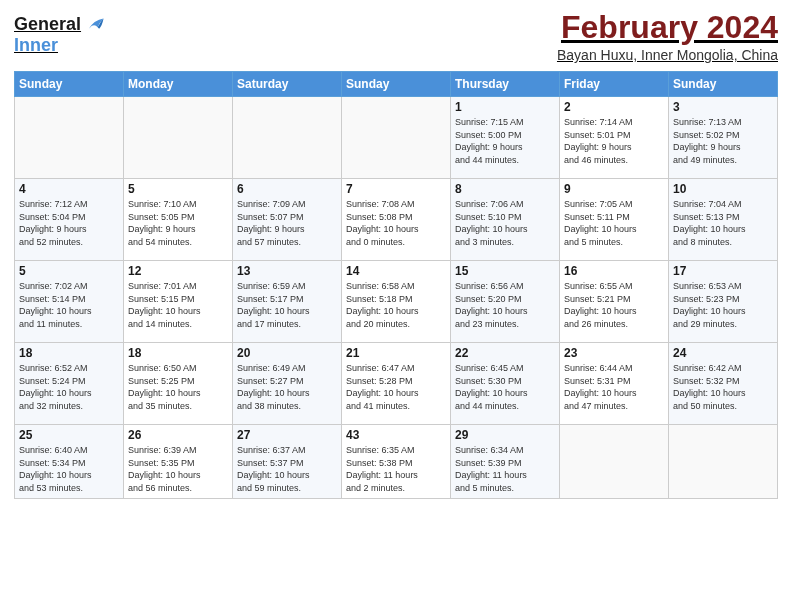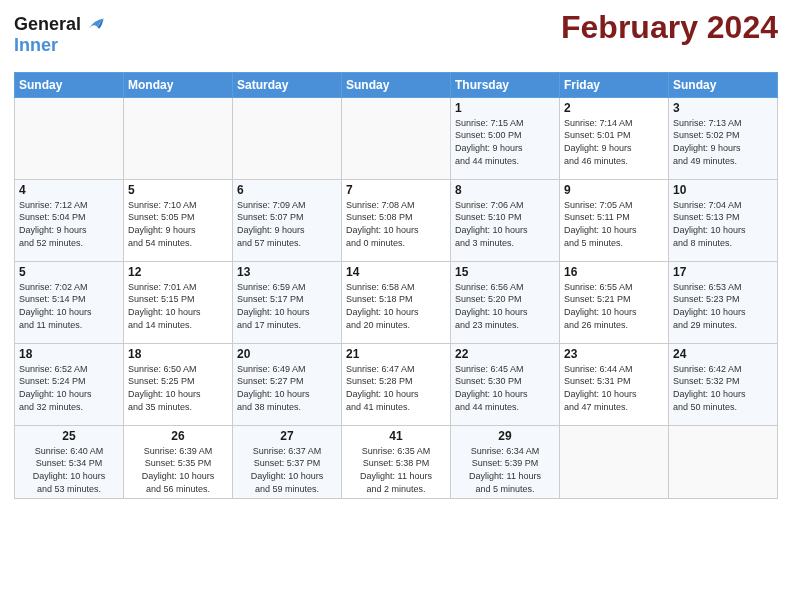--- a/index.html
+++ b/index.html
@@ -13,20 +13,21 @@
     .container {
       width: 792px;
       height: 612px;
       padding: 10px 14px 10px 14px;
     }
     .header-row {
       display: flex;
       justify-content: space-between;
       align-items: flex-start;
       margin-bottom: 4px;
+      text-decoration: underline;
     }
     .logo {
       display: flex;
       align-items: center;
       margin-top: 4px;
     }
     .logo-text {
       font-size: 18px;
       font-weight: bold;
       color: #1a1a1a;
@@ -47,21 +48,21 @@
       line-height: 1.1;
     }
     .location-title {
       font-size: 14px;
       color: #333;
       margin-top: 2px;
     }
     .calendar {
       width: 100%;
       border-collapse: collapse;
-      margin-top: 16px;
+      margin-top: 8px;
       table-layout: fixed;
     }
     .calendar thead tr th {
       background-color: #4a90d9;
       color: #fff;
       font-size: 12px;
       font-weight: bold;
       padding: 5px 4px;
       text-align: left;
       border: 1px solid #5a9fd9;
@@ -91,21 +92,20 @@
     .day-info {
       font-size: 9px;
       color: #333;
       line-height: 1.4;
     }
     .empty-cell {
       background: #f9f9f9 !important;
     }
     .calendar tbody tr:last-child td {
       height: 72px;
-      text-align: center;
     }
   </style>
 </head>
 <body>
 
 <div class="container">
   <div class="header-row">
     <div class="logo">
       <div>
         <div style="display:flex;align-items:center;">
@@ -113,20 +113,21 @@
           <svg class="logo-icon" viewBox="0 0 30 30" xmlns="http://www.w3.org/2000/svg">
             <path d="M8 20 Q15 8 28 6 Q22 12 20 18 Q17 14 12 16 Z" fill="#4a90d9"></path>
             <path d="M20 18 Q24 10 28 6 Q26 16 22 20 Z" fill="#2a70b9"></path>
           </svg>
         </div>
         <span class="logo-text" style="color:#4a90d9;">Inner</span>
       </div>
     </div>
     <div class="title-block">
       <div class="month-title">February 2024</div>
+      <div class="location-title">Bayan Huxu, Inner Mongolia, China</div>
     </div>
   </div>
 
   <table class="calendar">
     <thead>
       <tr>
       <th>Sunday</th>
           <th>Monday</th>
           <th>Saturday</th>
           <th>Sunday</th>
@@ -251,21 +252,21 @@
           </td>
           <td>
             <span class="day-number">26</span>
             <div class="day-info">Sunrise: 6:39 AM<br>Sunset: 5:35 PM<br>Daylight: 10 hours<br>and 56 minutes.</div>
           </td>
           <td>
             <span class="day-number">27</span>
             <div class="day-info">Sunrise: 6:37 AM<br>Sunset: 5:37 PM<br>Daylight: 10 hours<br>and 59 minutes.</div>
           </td>
           <td>
-            <span class="day-number">41</span>
+            <span class="day-number">43</span>
             <div class="day-info">Sunrise: 6:35 AM<br>Sunset: 5:38 PM<br>Daylight: 11 hours<br>and 2 minutes.</div>
           </td>
           <td>
             <span class="day-number">29</span>
             <div class="day-info">Sunrise: 6:34 AM<br>Sunset: 5:39 PM<br>Daylight: 11 hours<br>and 5 minutes.</div>
           </td>
           <td class="empty-cell"></td>
           <td class="empty-cell"></td>
         </tr>
       </tbody>

